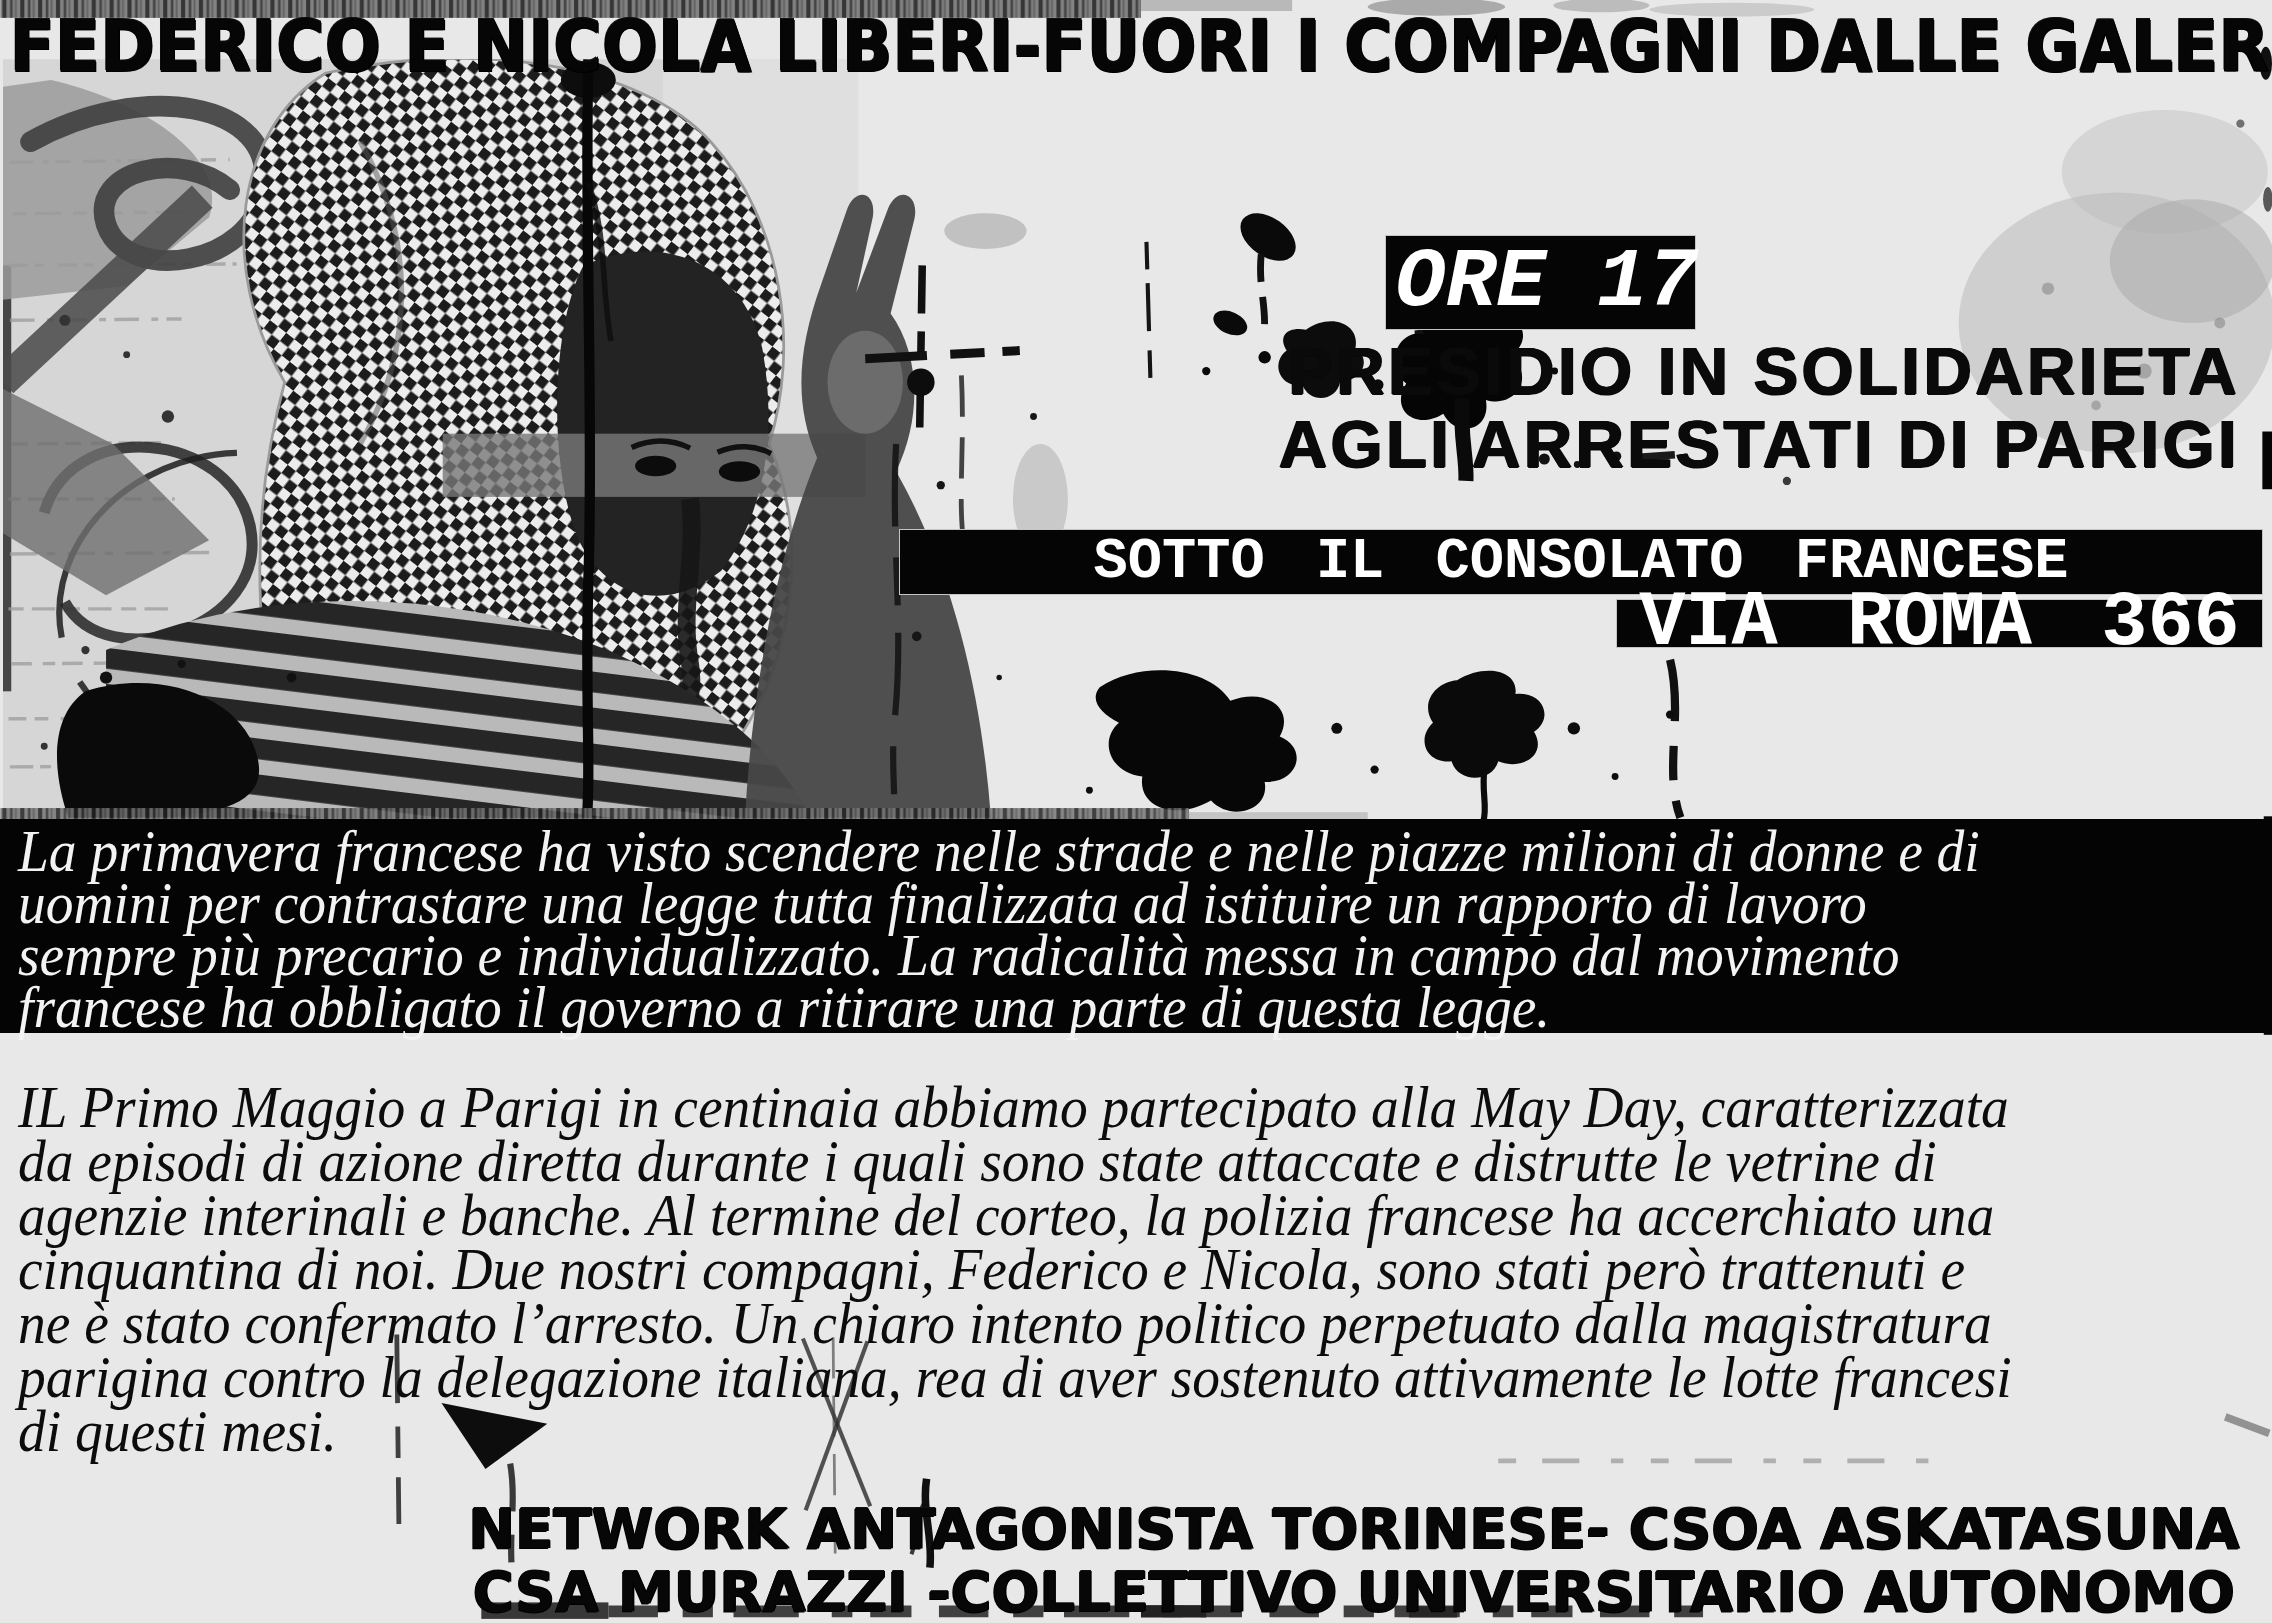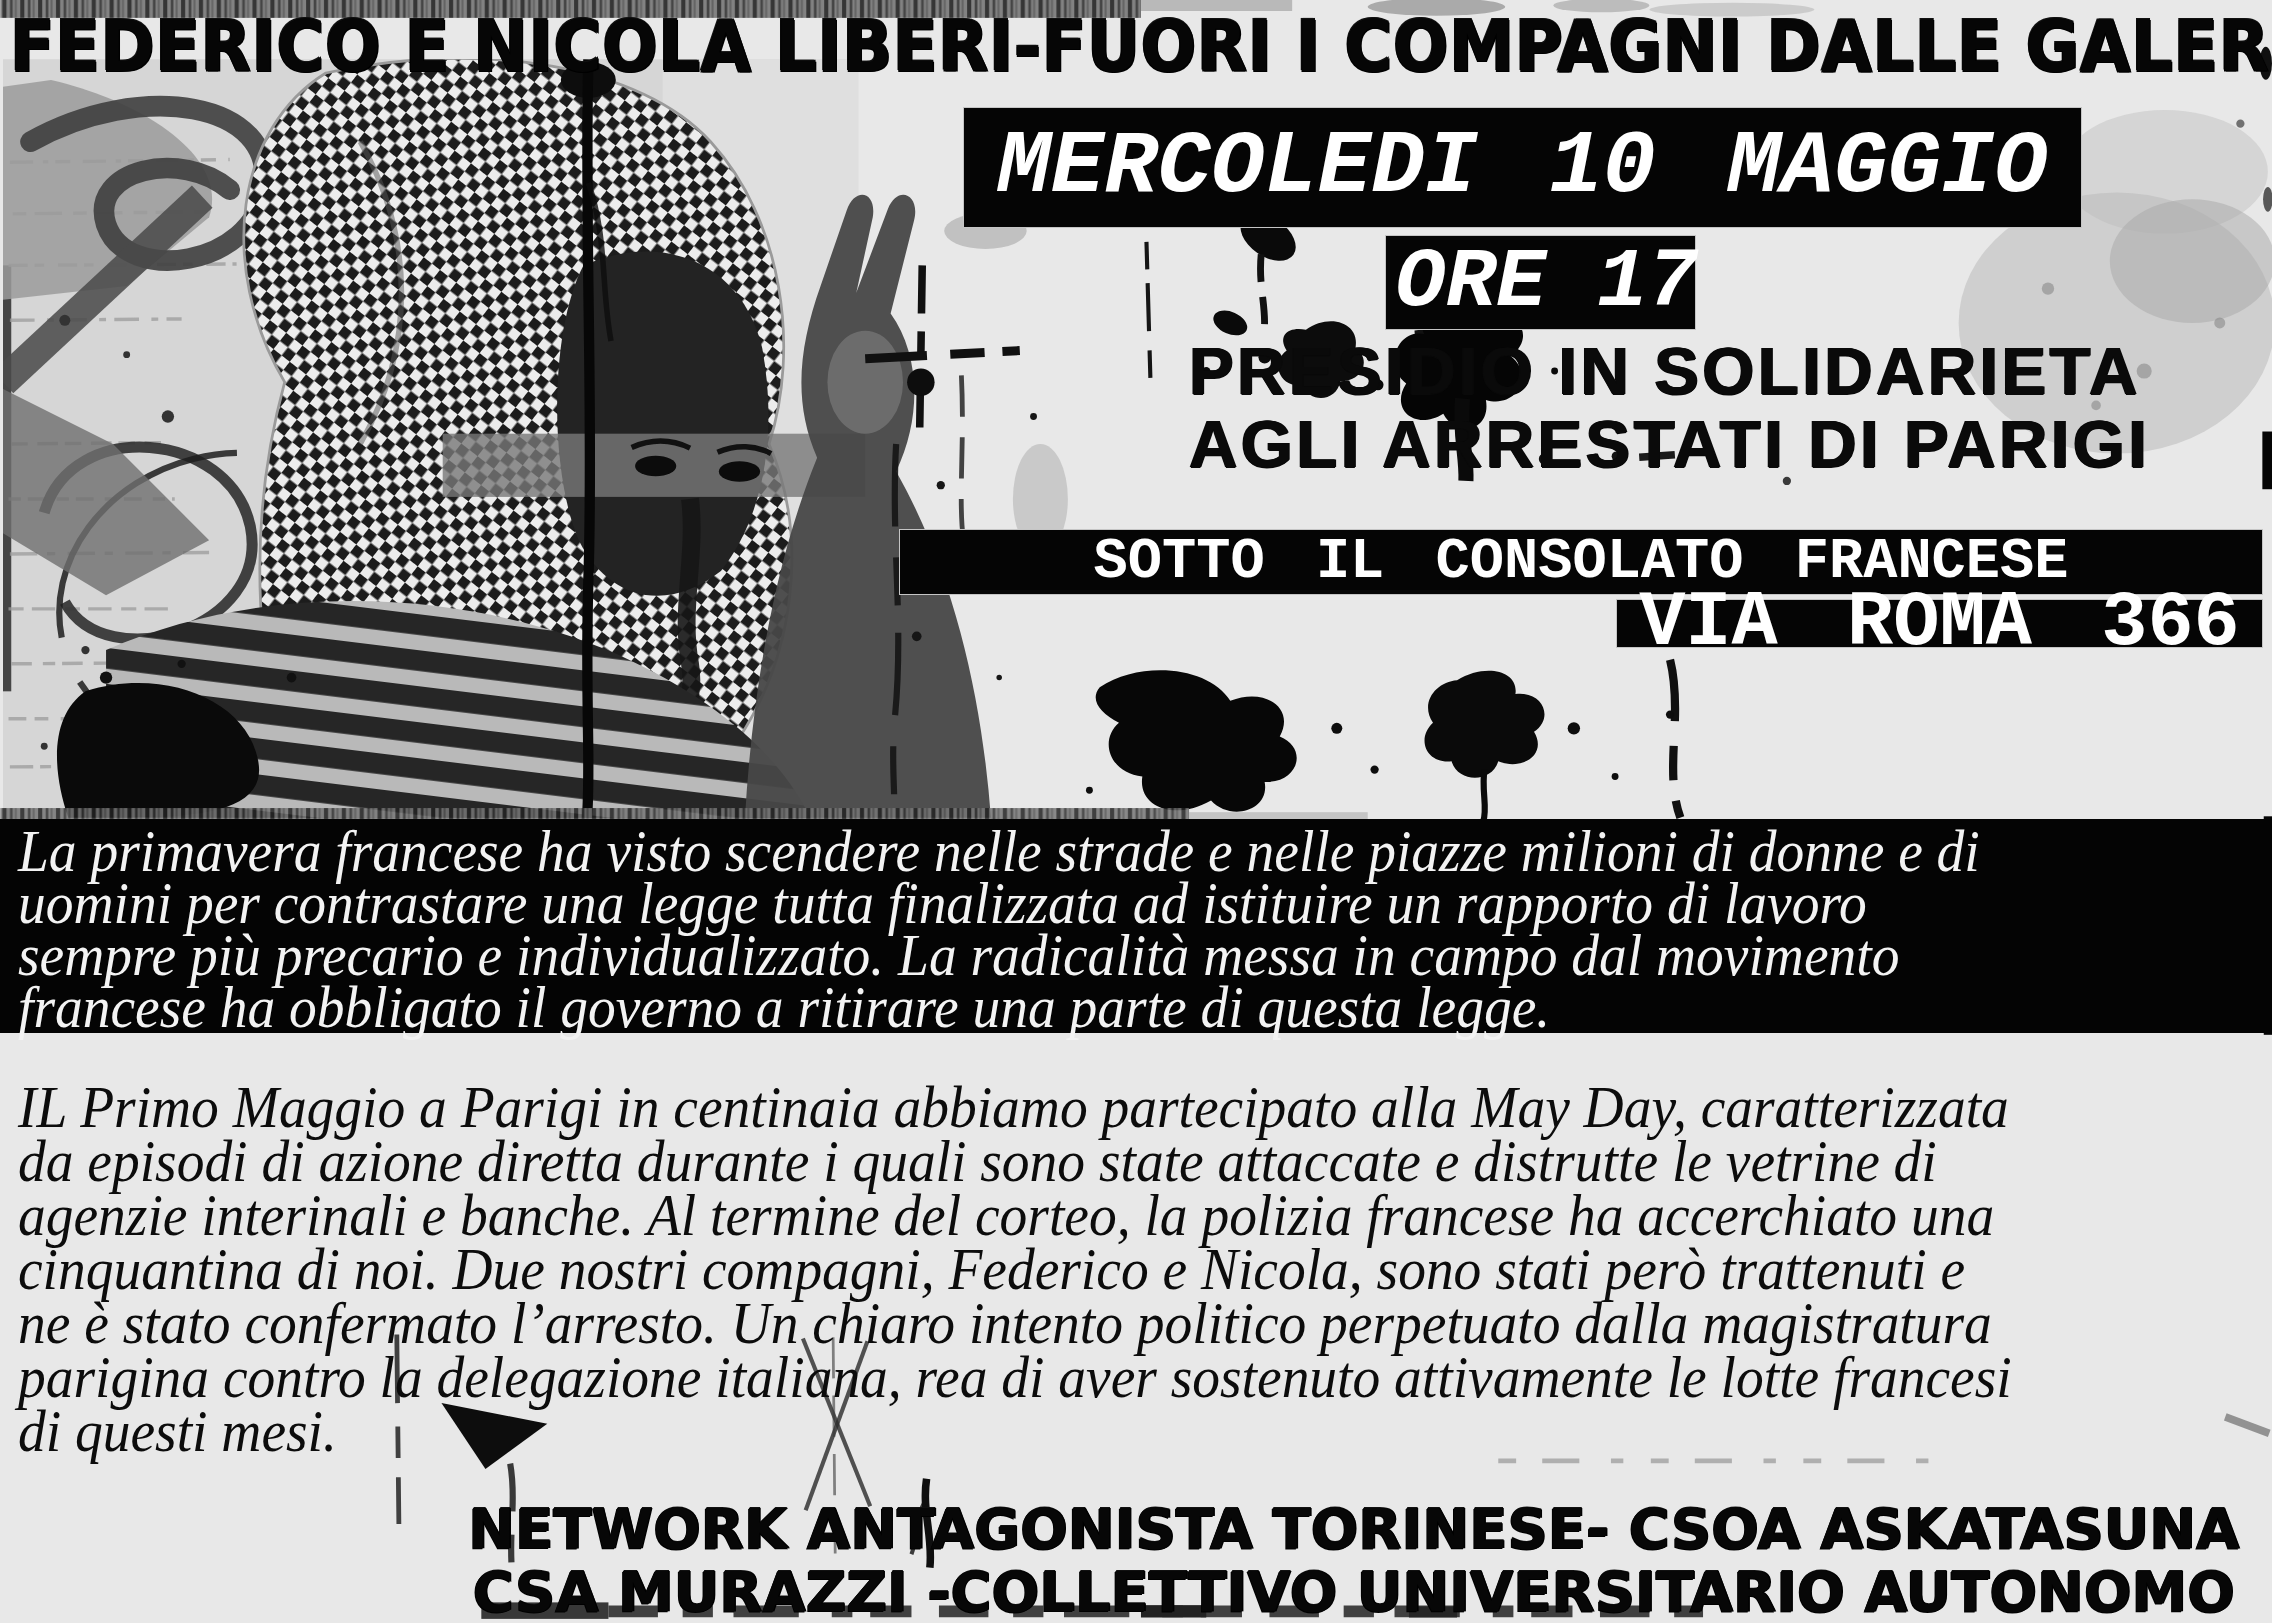--- a/index.html
+++ b/index.html
@@ -20,21 +20,21 @@
     font-family:"Liberation Mono","DejaVu Sans Mono",monospace;font-weight:bold;
     display:flex;align-items:center;justify-content:center;
     border:1.4px solid #c5c5c5;white-space:nowrap;box-sizing:border-box;
   }
   .date-banner{left:963px;top:107px;width:1119px;height:121px;font-size:89px;font-style:italic;word-spacing:.2em;}
   .time-banner{left:1385px;top:235px;width:311px;height:95px;font-size:84px;font-style:italic;padding-left:12px;}
   .location-banner{left:899px;top:529px;width:1364px;height:66px;font-size:57px;word-spacing:.3em;}
   .address-banner{left:1616px;top:599px;width:647px;height:49px;font-size:77px;word-spacing:.3em;}
 
   .headline{
-    left:1189px;top:334px;width:1051px;z-index:4;text-align:left;
+    left:1189px;top:334px;width:1051px;z-index:4;text-align:right;
     font-family:"Liberation Sans",sans-serif;font-weight:bold;
     font-size:67px;line-height:73px;letter-spacing:3.4px;color:#0a0a0a;
     white-space:pre;text-shadow:1px 0 0 #0a0a0a,-1px 0 0 #0a0a0a,0 0.7px 0 #0a0a0a;
   }
 
   .para-band{left:0;top:819px;width:2273px;height:214px;background:#040404;z-index:3;}
   .para{
     font-family:"Liberation Serif","DejaVu Serif",serif;font-style:italic;font-weight:500;
     white-space:pre;z-index:4;transform:scaleX(.94);transform-origin:0 0;width:2418px;
   }
@@ -220,23 +220,20 @@
       <line x1="2180" y1="2126" x2="2820" y2="2126" stroke="#777" stroke-width="7" stroke-dasharray="26 38 54 46 18 40" opacity=".5"></line>
     </g>
     <g>
       <rect x="700" y="2332" width="185" height="24" fill="#2e2e2e" opacity=".95"></rect>
       <line x1="885" y1="2345" x2="2478" y2="2345" stroke="#2e2e2e" stroke-width="17" stroke-dasharray="72 36 44 30 95 48 30 26 60 40" opacity=".9"></line>
       <rect x="1660" y="2336" width="95" height="18" fill="#222"></rect>
       <rect x="2050" y="2338" width="70" height="16" fill="#262626"></rect>
     </g>
   </svg>
 
-  <div class="abs banner date-banner">
-    <span>MERCOLEDI 10 MAGGIO</span>
-  </div>
   <div class="abs banner time-banner">
     <span>ORE 17</span>
   </div>
 
   <div class="abs headline">PRESIDIO IN SOLIDARIETA
 AGLI ARRESTATI DI PARIGI</div>
 
   <div class="abs banner location-banner">
     <span>SOTTO IL CONSOLATO FRANCESE</span>
   </div>

